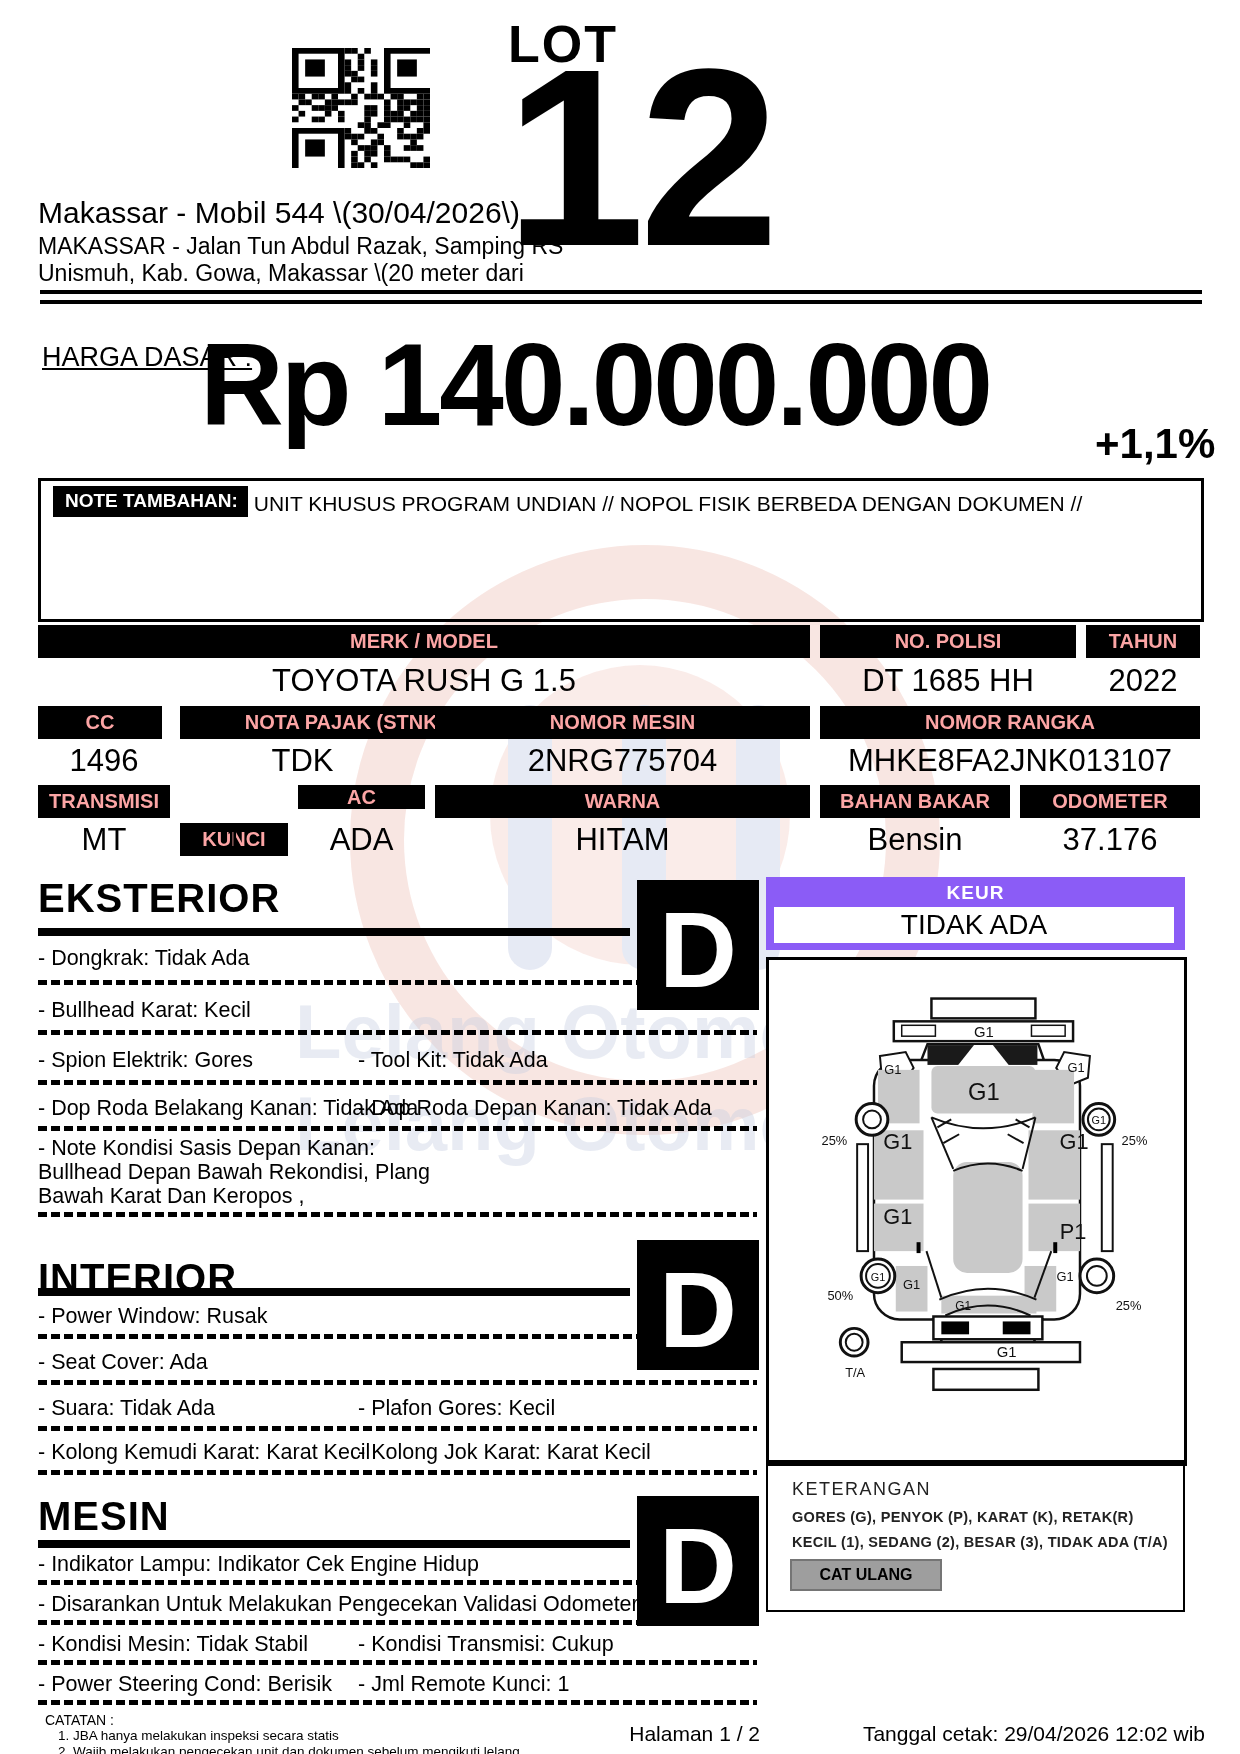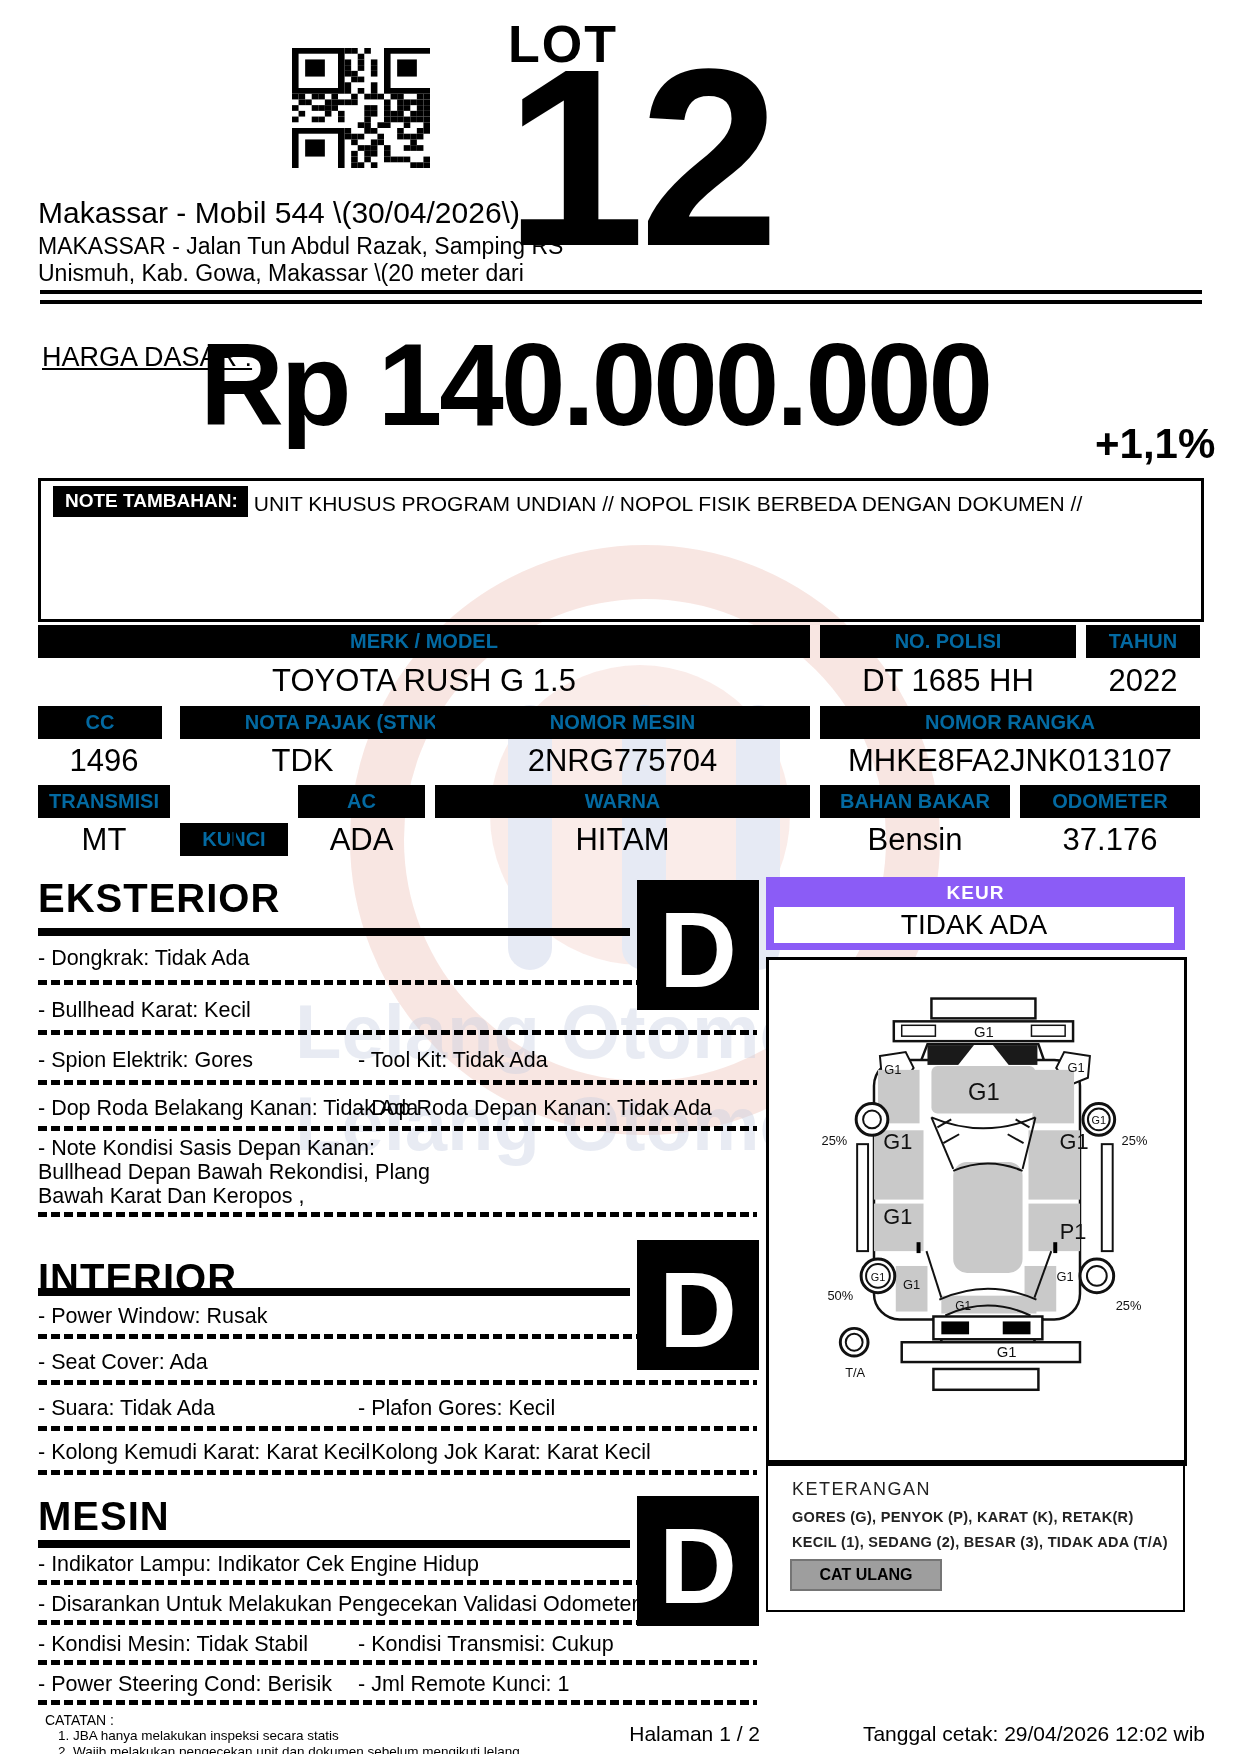--- a/index.html
+++ b/index.html
@@ -15,21 +15,21 @@
   .doc-addr{font-size:23px;}
   .double-rule{border-top:4px solid #000;border-bottom:4px solid #000;height:6px;}
   .price-label{font-size:27px;font-weight:500;text-decoration:underline;}
   .price-value{font-size:116px;font-weight:bold;letter-spacing:-3px;white-space:nowrap;}
   .price-change{font-size:42px;font-weight:bold;}
   
   .note-box{border:3px solid #000;}
   .note-label{background:#000;color:#fff;font-size:19px;font-weight:bold;padding:4px 10px 5px 12px;display:inline-block;}
   .note-text{font-size:21px;}
   
-  .cell-h{background:#000;color:#0369a1;font-weight:bold;font-size:20px;display:flex;align-items:center;justify-content:center;}
+  .cell-h{background:#000;color:#fca5a5;font-weight:bold;font-size:20px;display:flex;align-items:center;justify-content:center;}
   .cell-v{font-size:31px;display:flex;align-items:center;justify-content:center;white-space:nowrap;}
   
   .sec-title{font-size:40px;font-weight:bold;letter-spacing:1px;}
   .sec-rule{background:#000;height:8px;}
   .item{font-size:21.5px;white-space:nowrap;}
   .item.wrap{white-space:normal;line-height:1.12;}
   .dotted{height:5px;background:repeating-linear-gradient(90deg,#000 0 9px,transparent 9px 13px);}
   .grade-box{background:#000;color:#fff;display:flex;align-items:center;justify-content:center;}
   .grade-box span{font-size:108px;font-weight:bold;padding-top:8px;}
   
@@ -234,21 +234,21 @@
   <div class="abs cell-h" style="left:180px;top:706px;width:271px;height:33px;padding-left:29px;">NOTA PAJAK (STNK)</div>
   <div class="abs cell-h" style="left:435px;top:706px;width:375px;height:33px;">NOMOR MESIN</div>
   <div class="abs cell-h" style="left:820px;top:706px;width:380px;height:33px;">NOMOR RANGKA</div>
   <div class="abs cell-v" style="left:38px;top:742px;width:132px;height:38px;">1496</div>
   <div class="abs cell-v" style="left:180px;top:742px;width:245px;height:38px;">TDK</div>
   <div class="abs cell-v" style="left:435px;top:742px;width:375px;height:38px;">2NRG775704</div>
   <div class="abs cell-v" style="left:820px;top:742px;width:380px;height:38px;">MHKE8FA2JNK013107</div>
 
   <div class="abs cell-h" style="left:38px;top:785px;width:132px;height:33px;">TRANSMISI</div>
   <div class="abs cell-h" style="left:180px;top:785px;width:108px;height:33px;margin-top:38px;">KUNCI</div>
-  <div class="abs cell-h" style="left:298px;top:785px;width:127px;height:33px;">AC</div>
+  <div class="abs cell-h" style="left:298px;top:785px;width:127px;height:24px;">AC</div>
   <div class="abs cell-h" style="left:435px;top:785px;width:375px;height:33px;">WARNA</div>
   <div class="abs cell-h" style="left:820px;top:785px;width:190px;height:33px;">BAHAN BAKAR</div>
   <div class="abs cell-h" style="left:1020px;top:785px;width:180px;height:33px;">ODOMETER</div>
   <div class="abs cell-v" style="left:38px;top:821px;width:132px;height:38px;">MT</div>
   <div class="abs cell-v" style="left:180px;top:821px;width:108px;height:38px;">1</div>
   <div class="abs cell-v" style="left:298px;top:821px;width:127px;height:38px;">ADA</div>
   <div class="abs cell-v" style="left:435px;top:821px;width:375px;height:38px;">HITAM</div>
   <div class="abs cell-v" style="left:820px;top:821px;width:190px;height:38px;">Bensin</div>
   <div class="abs cell-v" style="left:1020px;top:821px;width:180px;height:38px;">37.176</div>
 

